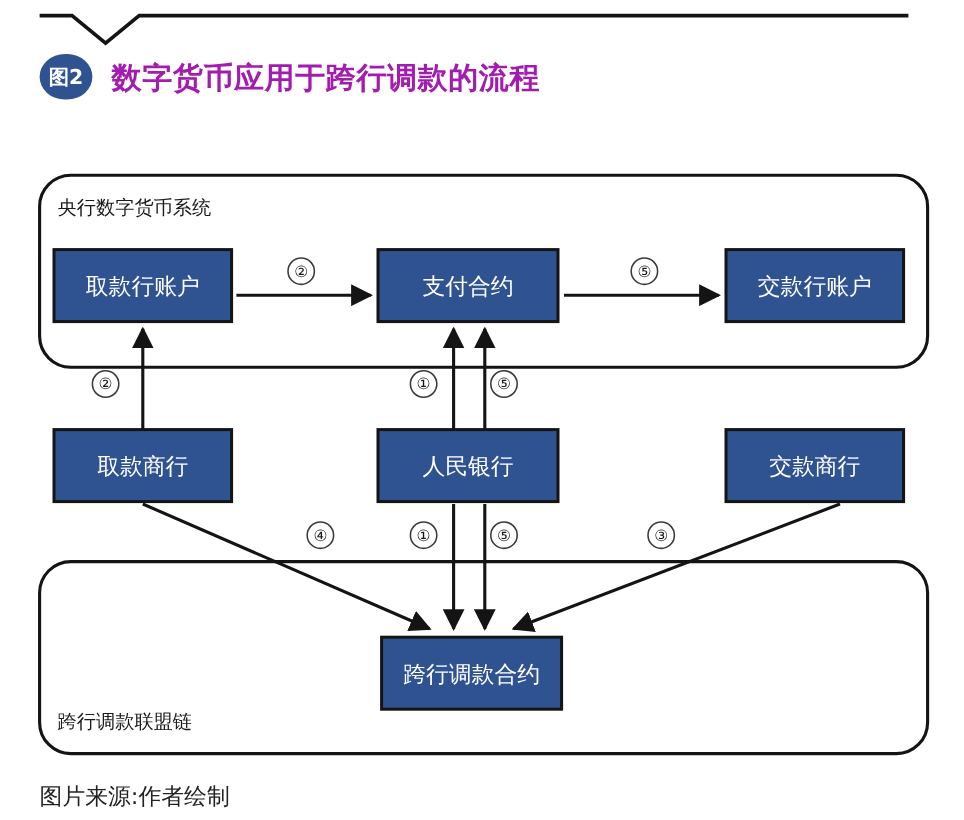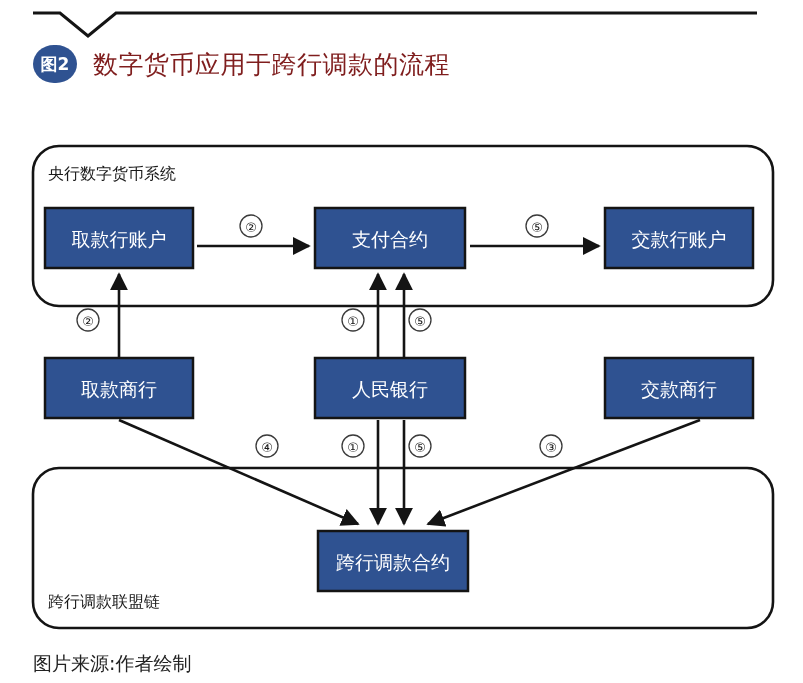--- a/index.html
+++ b/index.html
@@ -43,22 +43,22 @@
     font-weight: bold;
     display: flex;
     align-items: center;
     justify-content: center;
     letter-spacing: 0px;
     flex: none;
   }
   .fig-title {
     margin-left: 16px;
     font-size: 25px;
-    font-weight: normal;
-    color: #7f1d1d;
+    font-weight: bold;
+    color: #a21caf;
     letter-spacing: 0.5px;
     white-space: nowrap;
   }
 
   
   #diagram {
     position: absolute;
     left: 0; top: 130px;
     width: 803px; height: 510px;
   }

